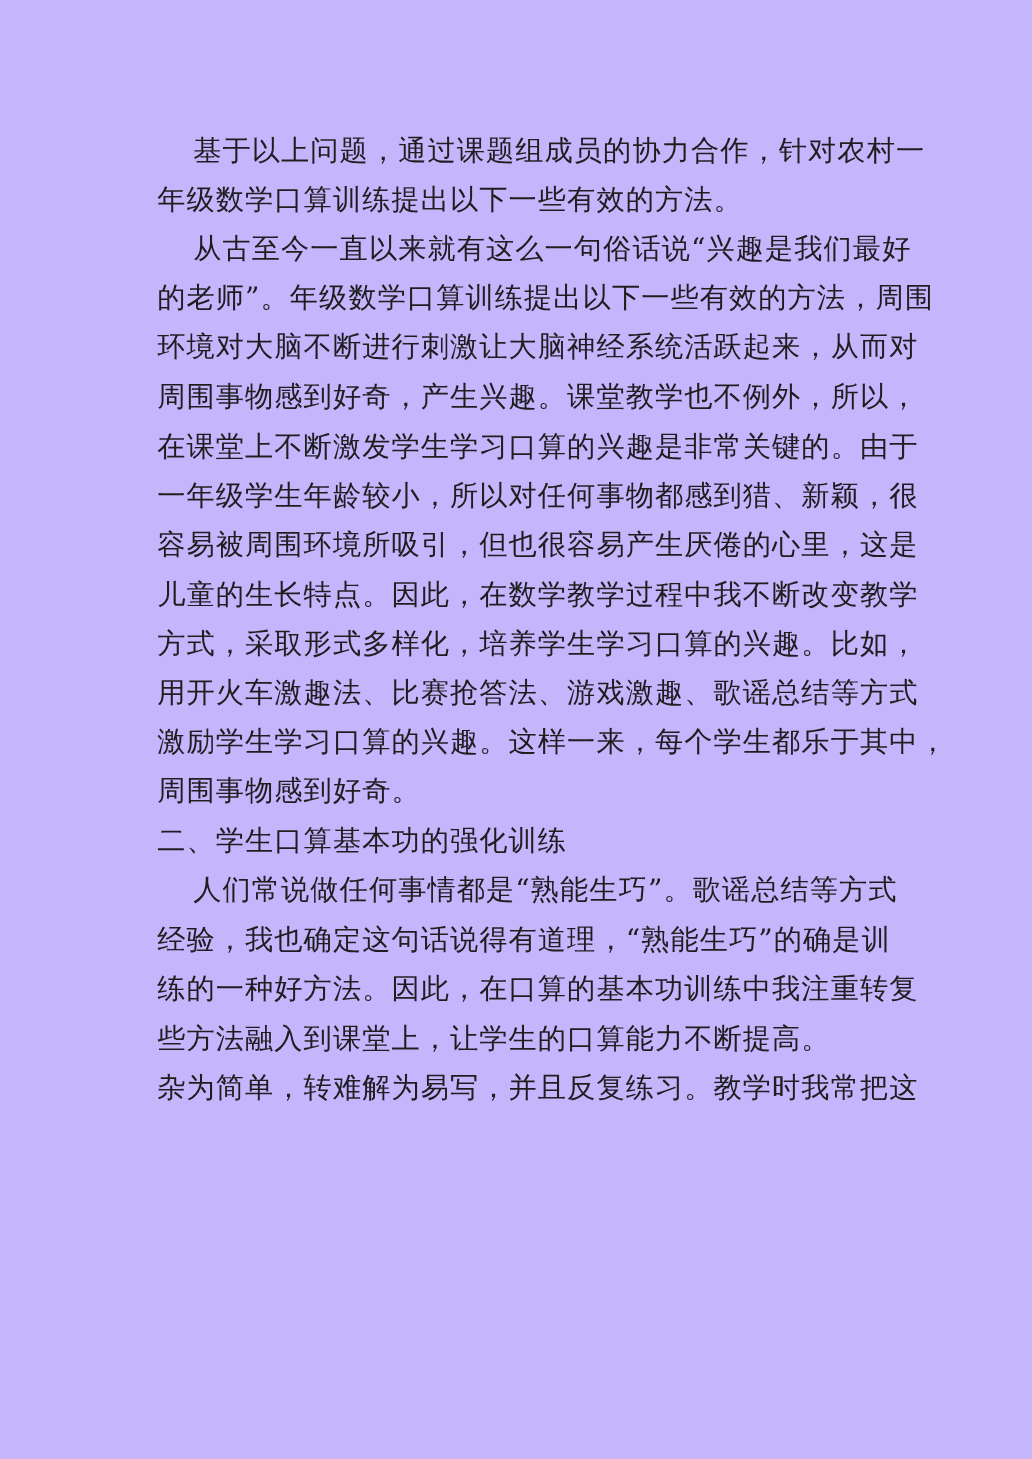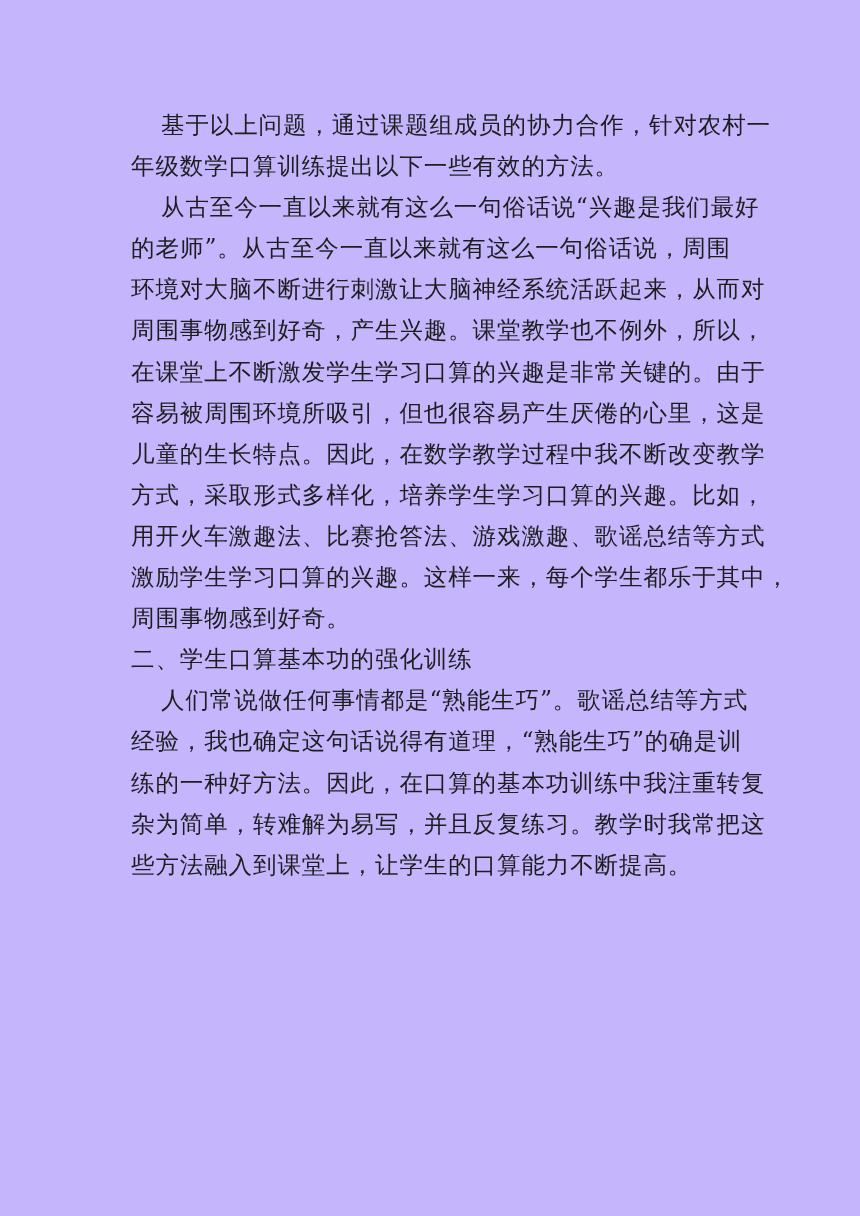--- a/index.html
+++ b/index.html
@@ -54,38 +54,39 @@
   <div class="content">
 
     <div class="paragraph">
       <div class="line indent">基于以上问题，通过课题组成员的协力合作，针对农村一</div>
       <div class="line last">年级数学口算训练提出以下一些有效的方法。</div>
     </div>
 
 
     <div class="paragraph">
       <div class="line indent">从古至今一直以来就有这么一句俗话说“兴趣是我们最好</div>
-      <div class="line">的老师”。从古至今一直以来就有这么一句俗话说，周围</div>
+      <div class="line">的老师”。年级数学口算训练提出以下一些有效的方法，周围</div>
       <div class="line">环境对大脑不断进行刺激让大脑神经系统活跃起来，从而对</div>
       <div class="line">周围事物感到好奇，产生兴趣。课堂教学也不例外，所以，</div>
       <div class="line">在课堂上不断激发学生学习口算的兴趣是非常关键的。由于</div>
+      <div class="line">一年级学生年龄较小，所以对任何事物都感到猎、新颖，很</div>
       <div class="line">容易被周围环境所吸引，但也很容易产生厌倦的心里，这是</div>
       <div class="line">儿童的生长特点。因此，在数学教学过程中我不断改变教学</div>
       <div class="line">方式，采取形式多样化，培养学生学习口算的兴趣。比如，</div>
       <div class="line">用开火车激趣法、比赛抢答法、游戏激趣、歌谣总结等方式</div>
       <div class="line">激励学生学习口算的兴趣。这样一来，每个学生都乐于其中，</div>
       <div class="line last">周围事物感到好奇。</div>
     </div>
 
     <div class="heading">
       <div class="line last">二、学生口算基本功的强化训练</div>
     </div>
 
     <div class="paragraph">
       <div class="line indent">人们常说做任何事情都是“熟能生巧”。歌谣总结等方式</div>
       <div class="line">经验，我也确定这句话说得有道理，“熟能生巧”的确是训</div>
       <div class="line">练的一种好方法。因此，在口算的基本功训练中我注重转复</div>
+      <div class="line last">些方法融入到课堂上，让学生的口算能力不断提高。</div>
       <div class="line">杂为简单，转难解为易写，并且反复练习。教学时我常把这</div>
-      <div class="line last">些方法融入到课堂上，让学生的口算能力不断提高。</div>
     </div>
 
   </div>
 </div>
 
 </body></html>

